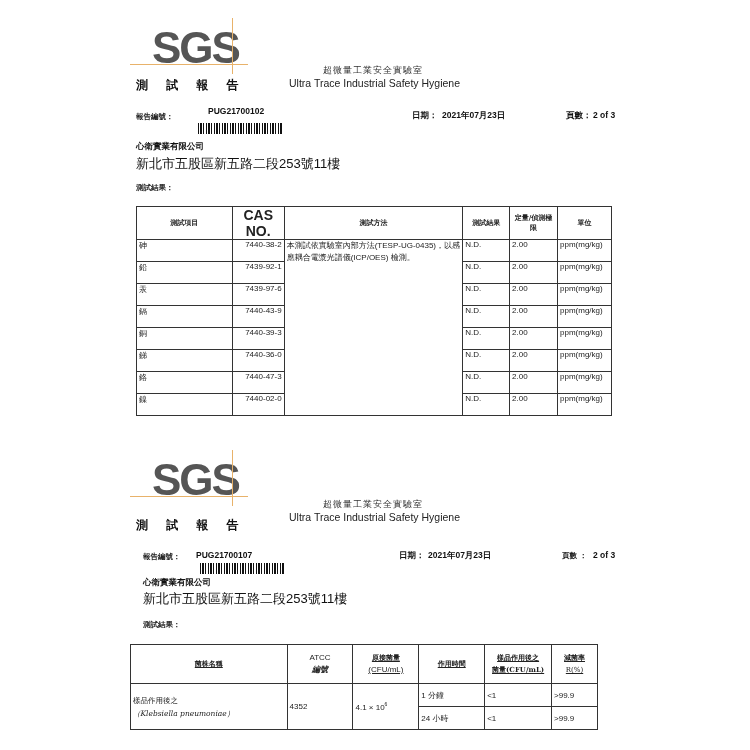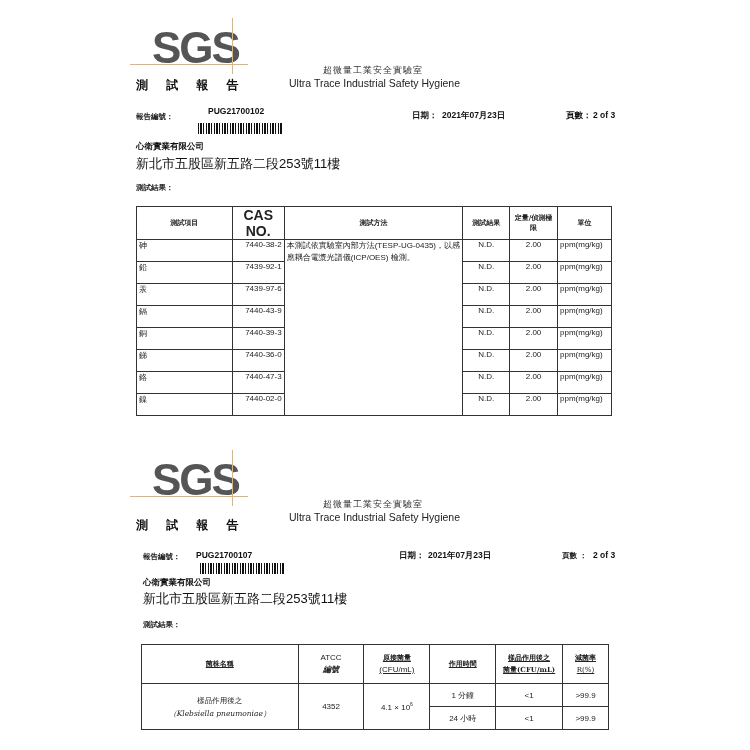--- a/index.html
+++ b/index.html
@@ -12,21 +12,21 @@
   .lab-cn { font-family:"DejaVu Serif", serif; font-size:9px; color:#333; letter-spacing:1px; }
   .lab-en { font-size:10.5px; color:#222; }
   .small { font-size:13px; color:#111; }
   .small-b { font-size:8.5px; font-weight:bold; color:#111; }
   .serif-b { font-family:"DejaVu Serif", serif; font-size:7.5px; font-weight:bold; color:#222; }
   .barcode { position:absolute; height:11px; background:repeating-linear-gradient(90deg,#111 0 1px,#fff 1px 2px,#111 2px 4px,#fff 4px 5px,#111 5px 6px,#fff 6px 8px); }
   table.t { position:absolute; border-collapse:collapse; font-size:8px; color:#222; }
   table.t td, table.t th { border:1px solid #333; padding:0 2px; font-weight:normal; }
   table.t th { font-family:"DejaVu Serif", serif; font-weight:bold; font-size:7px; text-align:center; }
   .t1 td { vertical-align:top; padding-top:2px; height:21px; }
-  .c { text-align:center; }
+  .c { }
   .r { text-align:right; }
   .u { text-decoration:underline; }
   sup { font-size:5px; }
 </style>
 </head>
 <body>
 
 <div>
   <div class="abs sgs" style="left:152px;top:26px;font-size:44px;">SGS</div>
   <div class="sgs-hline" style="left:130px;top:64px;width:118px;"></div>
@@ -139,21 +139,21 @@
   <div class="barcode" style="left:200px;top:563px;width:84px;"></div>
   <div class="abs small-b" style="left:399px;top:550px;">日期：</div>
   <div class="abs small-b" style="left:428px;top:550px;">2021年07月23日</div>
   <div class="abs serif-b" style="left:562px;top:551px;">頁數 ：</div>
   <div class="abs small-b" style="left:593px;top:550px;">2 of 3</div>
 
   <div class="abs small-b" style="left:143px;top:577px;">心衛實業有限公司</div>
   <div class="abs small" style="left:143px;top:590px;">新北市五股區新五路二段253號11樓</div>
   <div class="abs serif-b" style="left:143px;top:620px;">測試結果：</div>
 
-  <table class="t" style="left:141px;top:644px;width:468px;">
+  <table class="t" style="left:130px;top:644px;width:468px;">
     <colgroup>
         <col style="width:157px">
         <col style="width:66px">
         <col style="width:66px">
         <col style="width:66px">
         <col style="width:67px">
         <col style="width:46px">
       </colgroup>
     <tbody>
         <tr style="height:39px">

